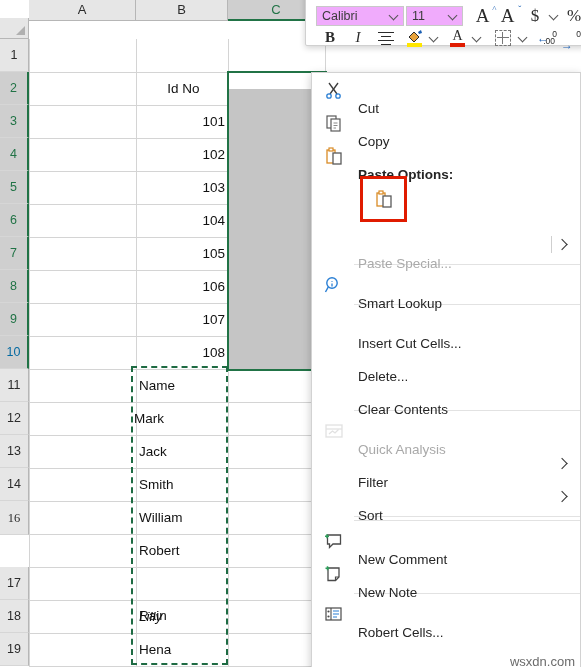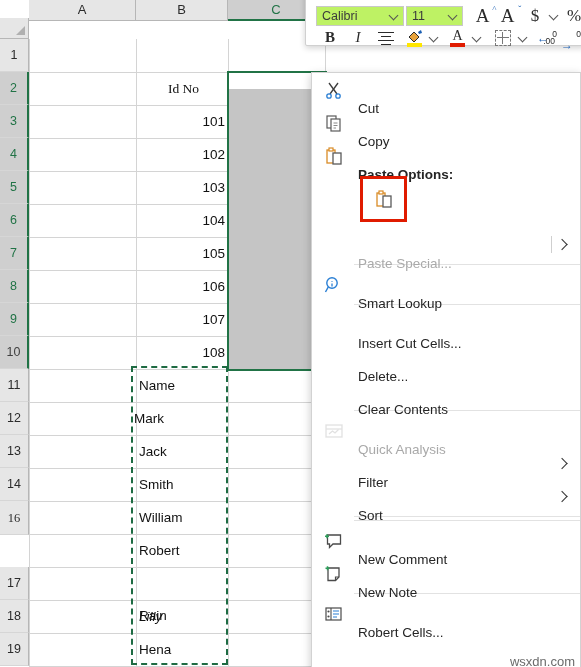--- a/index.html
+++ b/index.html
@@ -78,21 +78,21 @@
     background:#ffffff;
     border:1px solid #d0d0d0;
     box-shadow:0 2px 6px rgba(0,0,0,0.18);
     border-radius:2px;
   }
   .mb-row { position:absolute; left:0; width:281px; height:29px; display:flex; align-items:center; }
   .mb-row1 { top:12px; }
   .mb-row2 { top:34px; }
 
   .combo {
-    height:20px; border:1px solid #c8c8c8; background:#bef264;
+    height:20px; border:1px solid #c8c8c8; background:#f0abfc;
     display:flex; align-items:center; justify-content:space-between;
     font-size:12.5px; color:#3b3b3b; padding:0 3px 0 5px;
   }
   .combo .cv { line-height:18px; }
   .chev {
     width:11px; height:11px; position:relative; flex:none;
   }
   .chev::before {
     content:""; position:absolute; left:1px; top:2px;
     width:6px; height:6px;
@@ -191,21 +191,21 @@
     <div id="rowheads">
         <div class="rowhead" style="top: 39px; height: 33px; line-height: 32px;"><span>1</span></div>
         <div class="rowhead sel" style="top: 72px; height: 33px; line-height: 32px; border-right-color: rgb(33, 115, 70); color: rgb(33, 115, 70);"><span>2</span></div>
         <div class="rowhead sel" style="top: 105px; height: 33px; line-height: 32px; border-right-color: rgb(33, 115, 70); color: rgb(33, 115, 70);"><span>3</span></div>
         <div class="rowhead sel" style="top: 138px; height: 33px; line-height: 32px; border-right-color: rgb(33, 115, 70); color: rgb(33, 115, 70);"><span>4</span></div>
         <div class="rowhead sel" style="top: 171px; height: 33px; line-height: 32px; border-right-color: rgb(33, 115, 70); color: rgb(33, 115, 70);"><span>5</span></div>
         <div class="rowhead sel" style="top: 204px; height: 33px; line-height: 32px; border-right-color: rgb(33, 115, 70); color: rgb(33, 115, 70);"><span>6</span></div>
         <div class="rowhead sel" style="top: 237px; height: 33px; line-height: 32px; border-right-color: rgb(33, 115, 70); color: rgb(33, 115, 70);"><span>7</span></div>
         <div class="rowhead sel" style="top: 270px; height: 33px; line-height: 32px; border-right-color: rgb(33, 115, 70); color: rgb(33, 115, 70);"><span>8</span></div>
         <div class="rowhead sel" style="top: 303px; height: 33px; line-height: 32px; border-right-color: rgb(33, 115, 70); color: rgb(33, 115, 70);"><span>9</span></div>
-        <div class="rowhead sel" style="top: 336px; height: 33px; line-height: 32px; border-right-color: rgb(33, 115, 70); color: #404040;"><span>10</span></div>
+        <div class="rowhead sel" style="top: 336px; height: 33px; line-height: 32px; border-right-color: rgb(33, 115, 70); color: #0369a1;"><span>10</span></div>
         <div class="rowhead" style="top: 369px; height: 33px; line-height: 32px;"><span>11</span></div>
         <div class="rowhead" style="top: 402px; height: 33px; line-height: 32px;"><span>12</span></div>
         <div class="rowhead" style="top: 435px; height: 33px; line-height: 32px;"><span>13</span></div>
         <div class="rowhead" style="top: 468px; height: 33px; line-height: 32px;"><span>14</span></div>
         <div class="rowhead" style="top: 501px; height: 33px; line-height: 32px;"><span>15</span></div>
         <div class="rowhead" style="top: 502px; height: 33px; line-height: 32px; font-family: Liberation Serif, serif;"><span>16</span></div>
         <div class="rowhead" style="top: 567px; height: 33px; line-height: 32px;"><span>17</span></div>
         <div class="rowhead" style="top: 600px; height: 33px; line-height: 32px;"><span>18</span></div>
         <div class="rowhead" style="top: 633px; height: 33px; line-height: 32px;"><span>19</span></div>
       </div>
@@ -235,21 +235,21 @@
         <div class="gridline-h" style="top: 666px; left: 29px; width: 552px;"></div>
       </div>
 
     <div class="sel-range" style="left: 229px; top: 89px; width: 96px; height: 280px; background: rgb(197, 197, 197);"></div>
     <div class="active-cell" style="left:229px; top:73px; width:96px; height:16px;"></div>
     <div class="sel-border" style="left: 227px; top: 71px; width: 100px; height: 300px; border-color: rgb(33, 115, 70);"></div>
 
     <div class="ants" style="left: 131px; top: 366px; width: 97px; height: 299px; border-color: rgb(30, 107, 67);"></div>
 
     <div id="cells">
-        <div class="gridcell txt" style="left: 136px; top: 72px; width: 92px; height: 33px; justify-content: center; font-family: Liberation Serif, serif;">
+        <div class="gridcell txt" style="left: 136px; top: 72px; width: 92px; height: 33px; justify-content: center;">
           <span>Id No</span>
         </div>
         <div class="gridcell num" style="left: 136px; top: 105px; width: 92px; height: 33px;">
           <span>101</span>
         </div>
         <div class="gridcell num" style="left: 136px; top: 138px; width: 92px; height: 33px; padding-left: 40px;">
           <span>102</span>
         </div>
         <div class="gridcell num" style="left: 136px; top: 171px; width: 92px; height: 33px;">
           <span>103</span>

